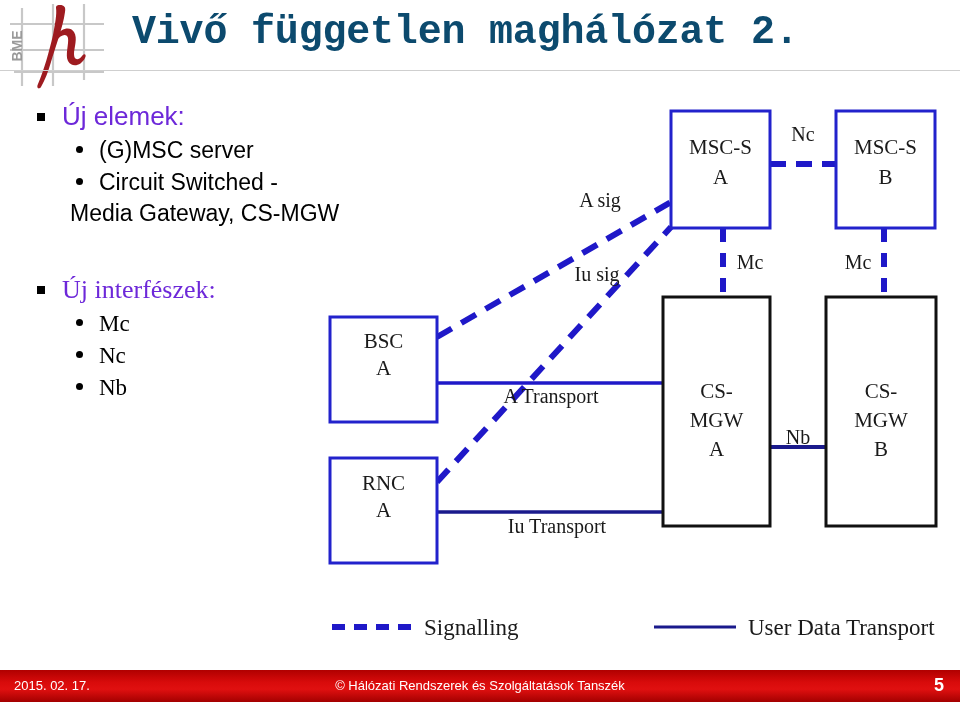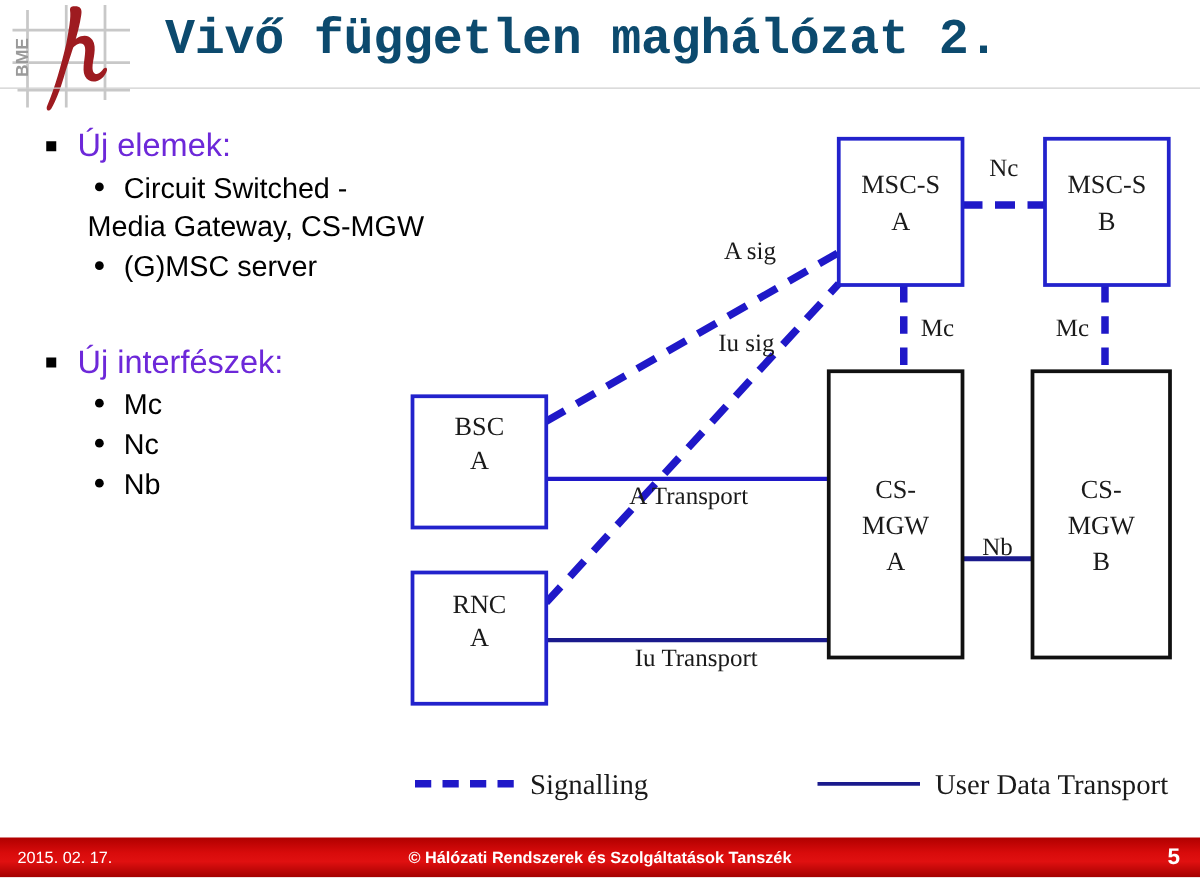--- a/index.html
+++ b/index.html
@@ -100,21 +100,21 @@
     top: 11px;
     width: 7px;
     height: 7px;
     border-radius: 50%;
     background: #000000;
   }
   .lvl2 .cont {
     display: block;
     margin-left: -29px;
   }
-  #grp2 { margin-top: 44px; }
+  #grp2 { margin-top: 44px; font-family: Liberation Serif, serif; }
 
   
   #diagram {
     position: absolute;
     left: 0;
     top: 92px;
     width: 763px;
     height: 570px;
   }
   #diagram svg { display: block; }
@@ -152,21 +152,21 @@
     font-weight: normal;
     color: #ffffff;
   }
   #footer-center {
     position: absolute;
     left: 0;
     top: 8px;
     width: 960px;
     text-align: center;
     font-size: 13px;
-    font-weight: bold;
+    font-weight: normal;
     color: #ffffff;
   }
   #footer-page {
     position: absolute;
     right: 16px;
     top: 5px;
     font-size: 18px;
     font-weight: bold;
     color: #ffffff;
   }
@@ -204,26 +204,26 @@
 
   <div id="bullets">
 
     <div class="blk" id="grp1">
       <div class="lvl1">
         <span class="sq"></span>
         <span>Új elemek:</span>
       </div>
       <div class="lvl2">
         <span class="dot"></span>
+        <span>(G)MSC server</span>
+      </div>
+      <div class="lvl2">
+        <span class="dot"></span>
         <span>Circuit Switched -</span>
         <span class="cont">Media Gateway, CS-MGW</span>
-      </div>
-      <div class="lvl2">
-        <span class="dot"></span>
-        <span>(G)MSC server</span>
       </div>
     </div>
 
     <div class="blk" id="grp2">
       <div class="lvl1">
         <span class="sq"></span>
         <span>Új interfészek:</span>
       </div>
       <div class="lvl2">
         <span class="dot"></span>

